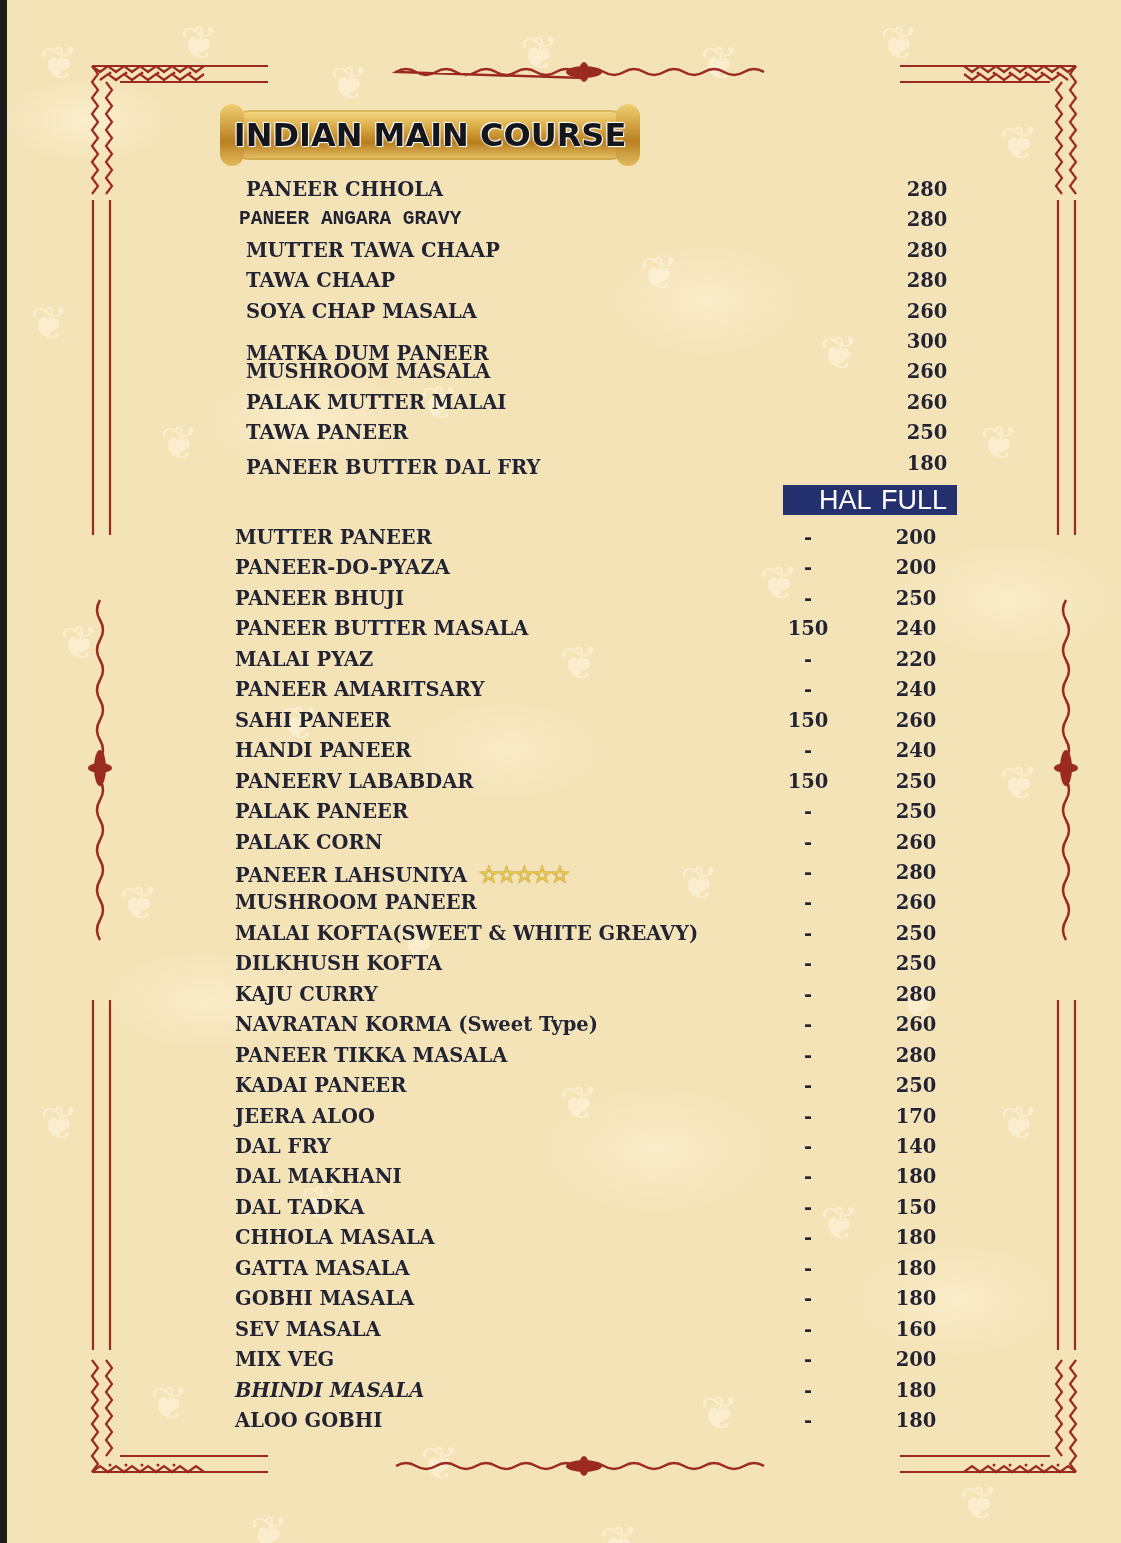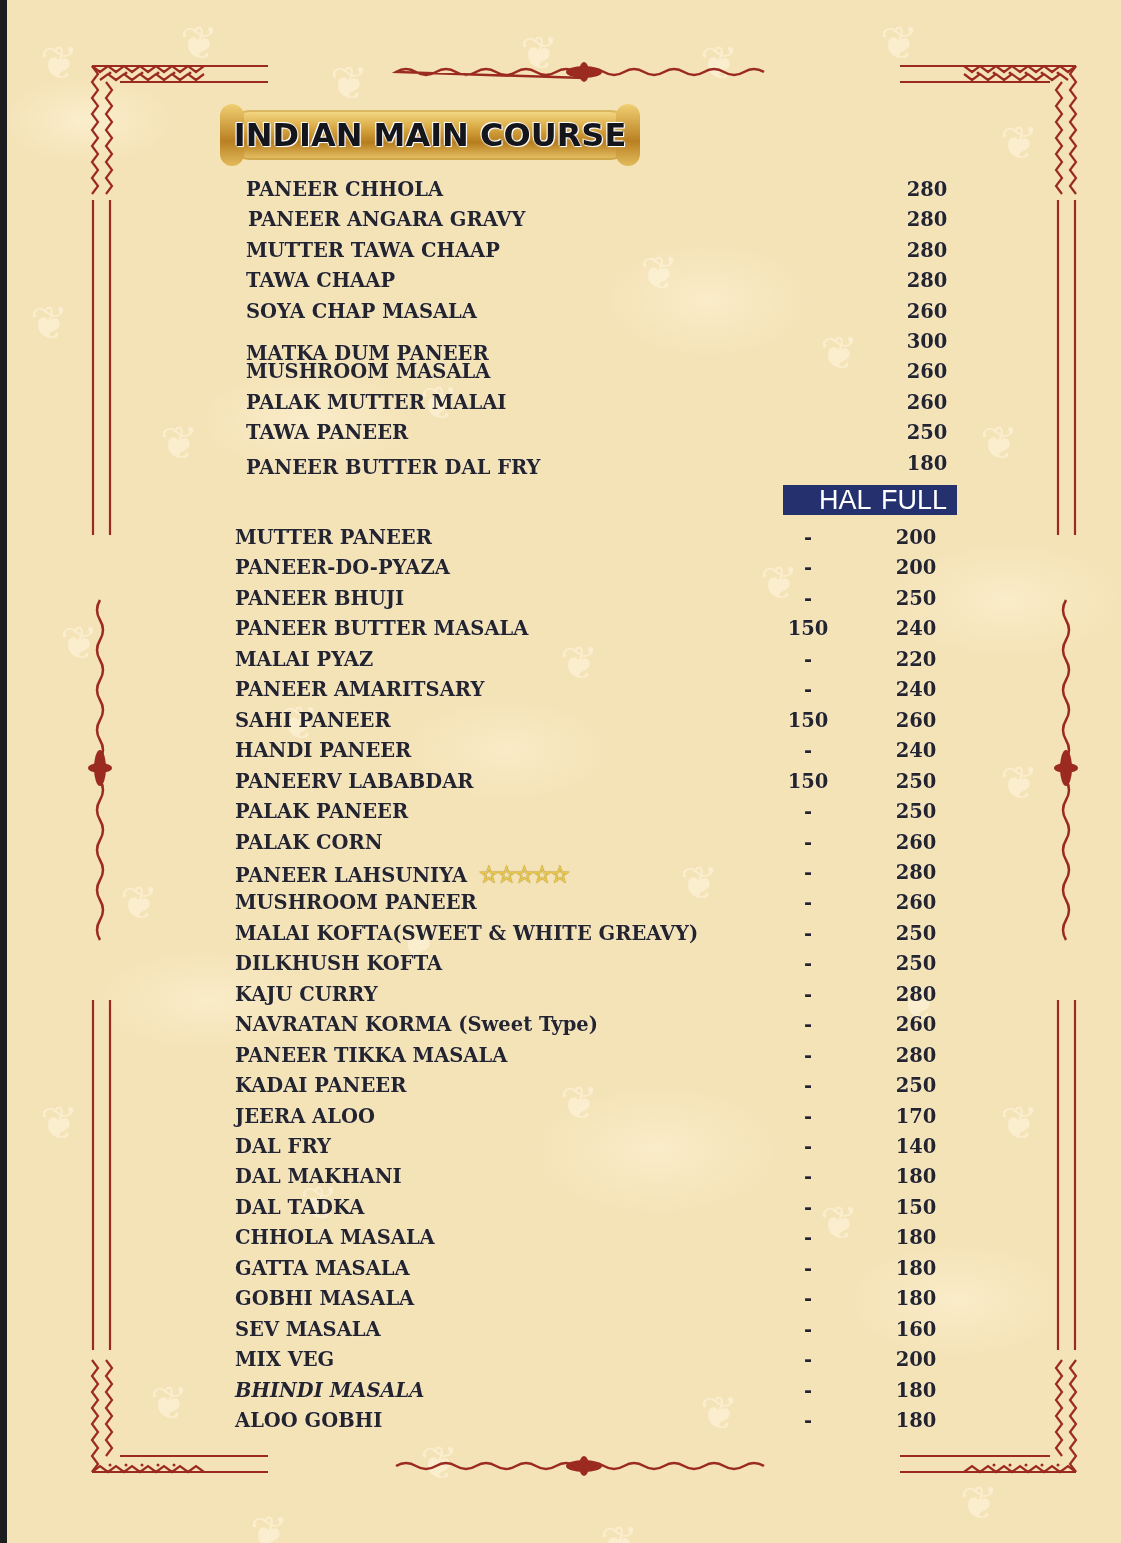--- a/index.html
+++ b/index.html
@@ -167,21 +167,21 @@
   </g>
 </svg>
 
 <div class="header-banner">
   <span class="header-title">INDIAN MAIN COURSE</span>
 </div>
 
 <div id="section1">
     <div class="item" style="left: 246px; top: 178px;">PANEER CHHOLA</div>
     <div class="price" style="left: 897px; top: 178px;">280</div>
-    <div class="item" style="left: 248px; top: 208.4px;">PANEER ANGARA GRAVY</div>
+    <div class="item" style="left: 239px; top: 208.4px; font-family: Liberation Mono, monospace;">PANEER ANGARA GRAVY</div>
     <div class="price" style="left: 897px; top: 208.4px;">280</div>
     <div class="item" style="left: 246px; top: 238.8px;">MUTTER TAWA CHAAP</div>
     <div class="price" style="left: 897px; top: 238.8px;">280</div>
     <div class="item" style="left: 246px; top: 269.2px;">TAWA CHAAP</div>
     <div class="price" style="left: 897px; top: 269.2px;">280</div>
     <div class="item" style="left: 246px; top: 299.6px;">SOYA CHAP MASALA</div>
     <div class="price" style="left: 897px; top: 299.6px;">260</div>
     <div class="item" style="left: 246px; top: 330px; margin-top: 12px;">MATKA DUM PANEER</div>
     <div class="price" style="left: 897px; top: 330px;">300</div>
     <div class="item" style="left: 246px; top: 360.4px;">MUSHROOM MASALA</div>

